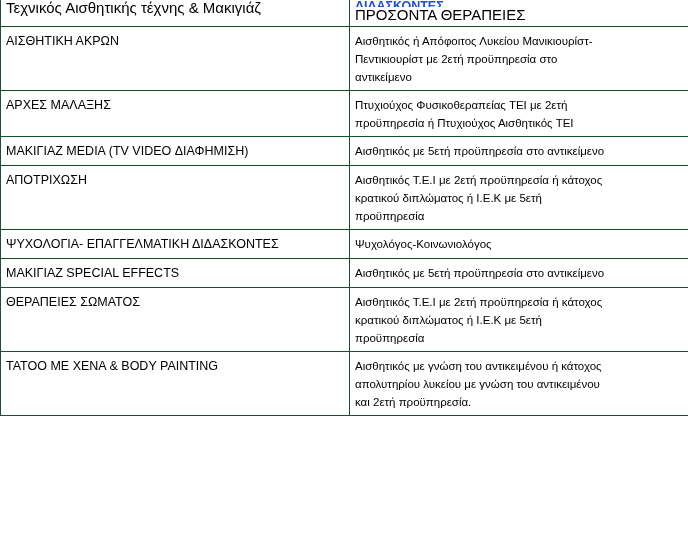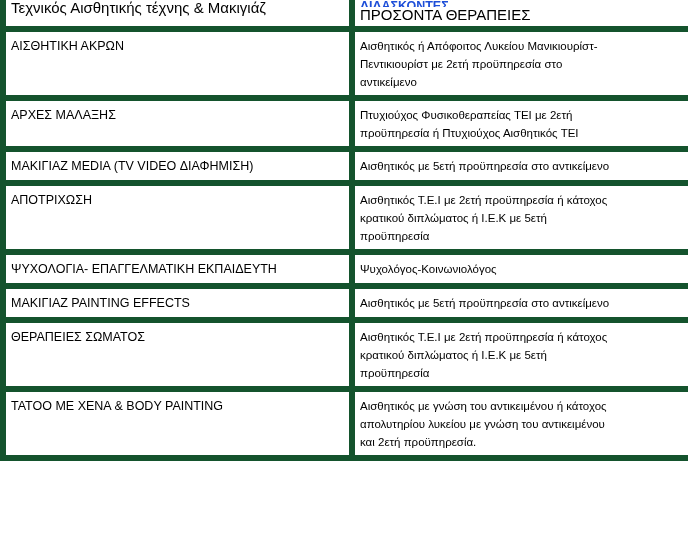--- a/index.html
+++ b/index.html
@@ -13,21 +13,21 @@
     font-family: "Liberation Sans", sans-serif;
     color: #000000;
     overflow: hidden;
   }
   table.doc-table {
     border-collapse: collapse;
     width: 688px;
     table-layout: fixed;
   }
   table.doc-table td {
-    border: 6px solid #14532d;
+    border: 1px solid #14532d;
     vertical-align: top;
     padding: 4px 5px 5px 5px;
   }
   col.col-left { width: 349px; }
   col.col-right { width: 339px; }
 
   
   tr.header-row td {
     border-top: none;
     padding-top: 0;
@@ -94,25 +94,25 @@
       <td><span class="cell-left">ΜΑΚΙΓΙΑΖ MEDIA (TV VIDEO ΔΙΑΦΗΜΙΣΗ)</span></td>
       <td><span class="cell-right">Αισθητικός με 5ετή προϋπηρεσία στο αντικείμενο</span></td>
     </tr>
     <tr>
       <td><span class="cell-left">ΑΠΟΤΡΙΧΩΣΗ</span></td>
       <td><span class="cell-right">Αισθητικός Τ.Ε.Ι με 2ετή προϋπηρεσία ή κάτοχος
 κρατικού διπλώματος ή Ι.Ε.Κ με 5ετή
 προϋπηρεσία</span></td>
     </tr>
     <tr>
-      <td><span class="cell-left">ΨΥΧΟΛΟΓΙΑ- ΕΠΑΓΓΕΛΜΑΤΙΚΗ ΕΚΠΑΙΔΕΥΤΗ</span></td>
+      <td><span class="cell-left">ΨΥΧΟΛΟΓΙΑ- ΕΠΑΓΓΕΛΜΑΤΙΚΗ ΔΙΔΑΣΚΟΝΤΕΣ</span></td>
       <td><span class="cell-right">Ψυχολόγος-Κοινωνιολόγος</span></td>
     </tr>
     <tr>
-      <td><span class="cell-left">ΜΑΚΙΓΙΑΖ PAINTING EFFECTS</span></td>
+      <td><span class="cell-left">ΜΑΚΙΓΙΑΖ SPECIAL EFFECTS</span></td>
       <td><span class="cell-right">Αισθητικός με 5ετή προϋπηρεσία στο αντικείμενο</span></td>
     </tr>
     <tr>
       <td><span class="cell-left">ΘΕΡΑΠΕΙΕΣ ΣΩΜΑΤΟΣ</span></td>
       <td><span class="cell-right">Αισθητικός Τ.Ε.Ι με 2ετή προϋπηρεσία ή κάτοχος
 κρατικού διπλώματος ή Ι.Ε.Κ με 5ετή
 προϋπηρεσία</span></td>
     </tr>
     <tr>
       <td><span class="cell-left">ΤΑΤΟΟ ΜΕ ΧΕΝΑ &amp; BODY PAINTING</span></td>

